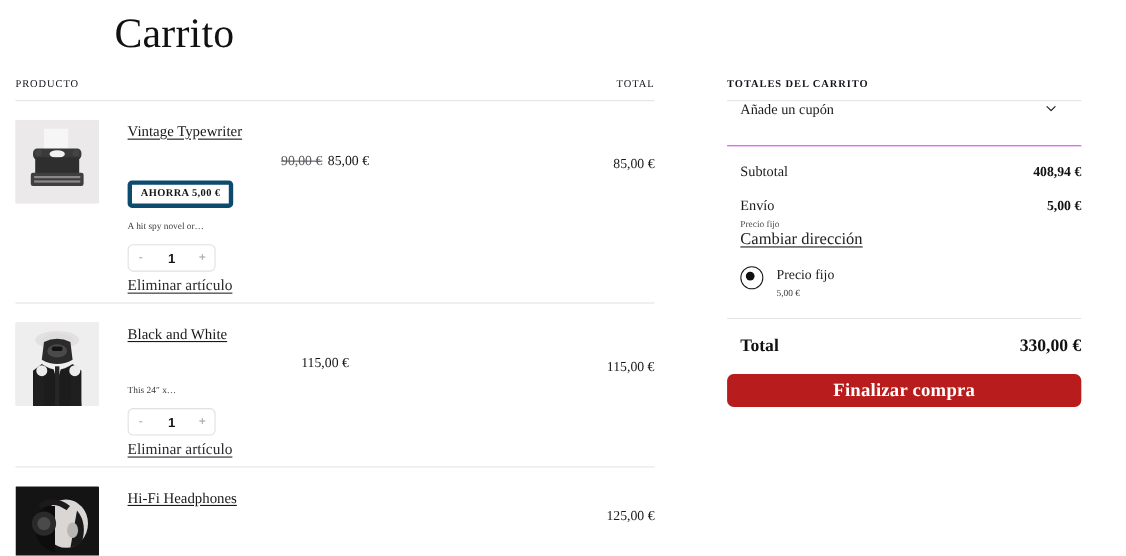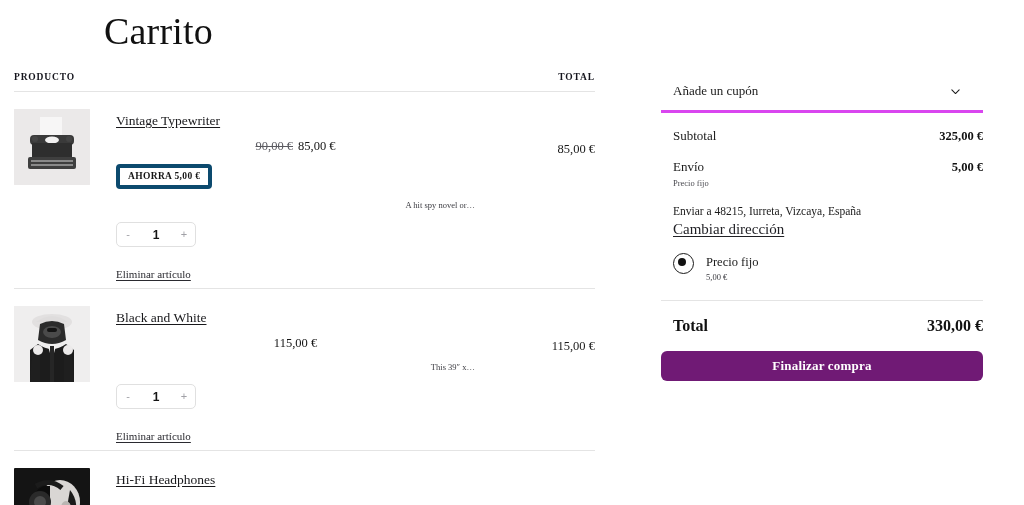--- a/index.html
+++ b/index.html
@@ -43,21 +43,21 @@
 
   .table-head {
     display: flex;
     justify-content: space-between;
     align-items: flex-end;
     padding-bottom: 9px;
     border-bottom: 1px solid #e4e4e4;
   }
   .col-head {
     font-size: 9.5px;
-    font-weight: 700;
+    font-weight: 400;
     letter-spacing: 0.85px;
     color: #15151d;
     text-transform: uppercase;
   }
 
   .cart-row {
     display: flex;
     align-items: flex-start;
     padding: 17px 0 6px 0;
     border-bottom: 1px solid #e4e4e4;
@@ -115,21 +115,20 @@
     letter-spacing: 0.35px;
     color: #141414;
     line-height: 11px;
   }
 
   .prod-desc {
     margin-top: 11px;
     font-size: 8.5px;
     line-height: 11px;
     color: #3c3c42;
-    text-align: right;
   }
 
   .qty-stepper {
     margin-top: 11px;
     width: 80px;
     height: 25px;
     border: 1px solid #e0e0e0;
     border-radius: 5px;
     display: flex;
     align-items: center;
@@ -148,22 +147,22 @@
   }
   .qty-val {
     font-size: 12px;
     font-weight: 700;
     color: #141414;
     font-family: "Liberation Sans", sans-serif;
   }
 
   .remove-link {
     display: inline-block;
-    margin-top: 21px;
-    font-size: 11px;
+    margin-top: 8px;
+    font-size: 14px;
     line-height: 12px;
     color: #2a2a30;
     text-decoration: underline;
     text-underline-offset: 2px;
     cursor: pointer;
   }
 
   .row-total {
     flex: 0 0 auto;
     width: 120px;
@@ -188,23 +187,23 @@
     letter-spacing: 0.85px;
     color: #15151d;
     text-transform: uppercase;
     padding-bottom: 9px;
     border-bottom: 1px solid #e4e4e4;
   }
 
   .coupon-row {
     height: 41px;
     display: flex;
-    align-items: center;
+    align-items: flex-start;
     justify-content: space-between;
-    border-bottom: 3px solid #d946ef;
+    border-bottom: 1px solid #d946ef;
     padding: 0 21px 0 12px;
     cursor: pointer;
     box-sizing: border-box;
   }
   .coupon-label {
     font-size: 13px;
     color: #1a1a1a;
   }
   .chev {
     width: 13px;
@@ -280,27 +279,27 @@
     justify-content: space-between;
     align-items: baseline;
     padding: 16px 0 0 12px;
   }
   .total-label { font-size: 16px; font-weight: 700; color: #111; }
   .total-value { font-size: 16px; font-weight: 700; color: #111; }
 
   .checkout-btn {
     margin-top: 16px;
     height: 30px;
-    background: #701a75;
+    background: #b91c1c;
     color: #ffffff;
     border-radius: 6px;
     display: flex;
     align-items: center;
     justify-content: center;
-    font-size: 13px;
+    font-size: 17px;
     font-weight: 700;
     letter-spacing: 0.2px;
     cursor: pointer;
     border: none;
     width: 100%;
     font-family: "Liberation Serif", "DejaVu Serif", serif;
   }
 </style>
 </head>
 <body>
@@ -364,21 +363,21 @@
           <path d="M58 48 l-8 -6 v34 h10 z" fill="#1f1f1f"></path>
           <circle cx="24" cy="44" r="5" fill="#eceaea"></circle>
           <circle cx="54" cy="44" r="5" fill="#eceaea"></circle>
         </svg>
       </div>
       <div class="row-body">
         <div class="prod-name">Black and White</div>
         <div class="price-line">
           <span class="price-new">115,00 €</span>
         </div>
-        <div class="prod-desc">This 39″ x…</div>
+        <div class="prod-desc">This 24″ x…</div>
         <div class="qty-stepper">
           <span class="qty-btn">-</span>
           <span class="qty-val">1</span>
           <span class="qty-btn">+</span>
         </div>
         <div class="remove-link">Eliminar artículo</div>
       </div>
       <div class="row-total">115,00 €</div>
     </div>
 
@@ -391,48 +390,49 @@
           <circle cx="26" cy="34" r="11" fill="#2a2a2a"></circle>
           <circle cx="26" cy="34" r="6" fill="#4a4a4a"></circle>
           <path d="M22 18 q14 -8 26 2" stroke="#1b1b1b" stroke-width="5" fill="none"></path>
           <path d="M56 22 q10 12 4 30 l-10 4 z" fill="#1a1a1a"></path>
           <ellipse cx="52" cy="40" rx="5" ry="7" fill="#b9b5b2"></ellipse>
         </svg>
       </div>
       <div class="row-body">
         <div class="prod-name">Hi-Fi Headphones</div>
       </div>
+      <div class="row-total">125,00 €</div>
     </div>
 
   </div>
 
   <div class="totals">
 
+    <div class="totals-title">TOTALES DEL CARRITO</div>
 
     <div class="coupon-row">
       <span class="coupon-label">Añade un cupón</span>
       <span>
         <svg class="chev" viewBox="0 0 16 16" aria-hidden="true">
           <path d="M3.5 6 L8 10.5 L12.5 6" fill="none" stroke="#1a1a1a" stroke-width="1.3" stroke-linecap="round" stroke-linejoin="round"></path>
         </svg>
       </span>
     </div>
 
     <div class="sum-row">
       <span class="sum-label">Subtotal</span>
-      <span class="sum-value">325,00 €</span>
+      <span class="sum-value">408,94 €</span>
     </div>
 
     <div class="sum-row">
       <span class="sum-label">Envío</span>
       <span class="sum-value">5,00 €</span>
     </div>
     <div class="sum-sub">Precio fijo</div>
 
-    <div class="ship-to">Enviar a 48215, Iurreta, Vizcaya, España</div>
     <div style="padding-left:12px;">
       <span class="change-addr">Cambiar dirección</span>
     </div>
 
     <div class="ship-option">
       <span class="radio"></span>
       <span class="ship-option-text">
         <span class="ship-option-name">Precio fijo</span>
         <span class="ship-option-price" style="display:block;">5,00 €</span>
       </span>

